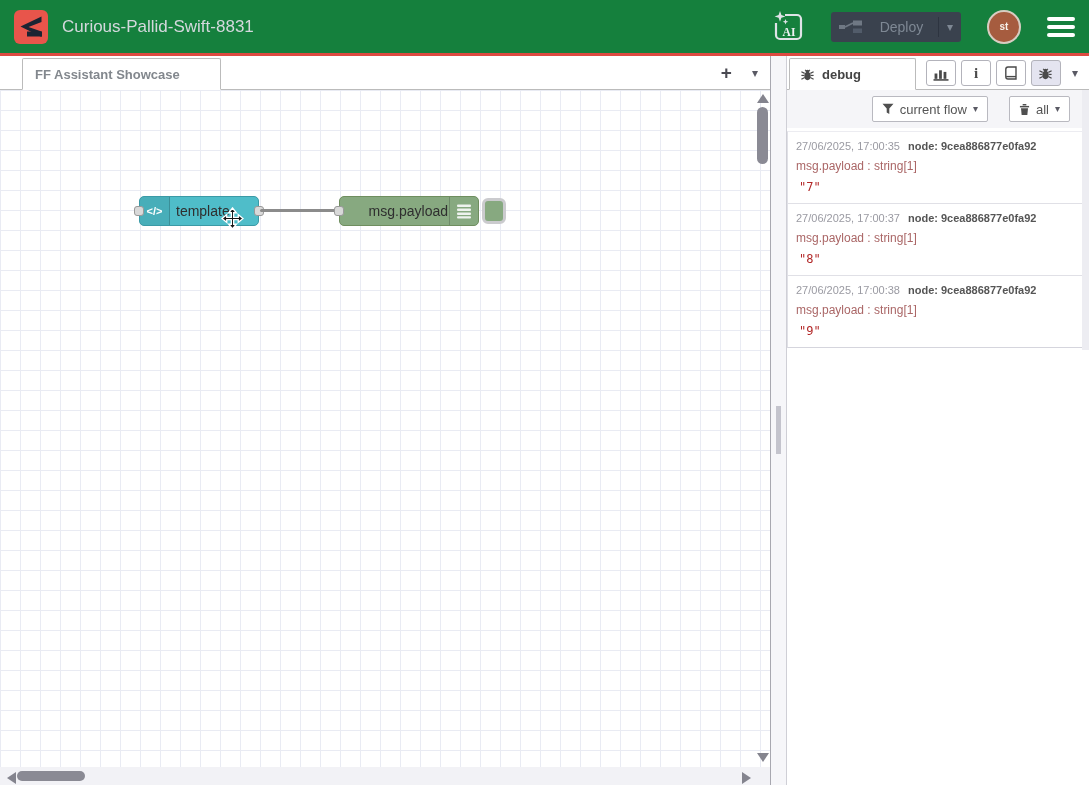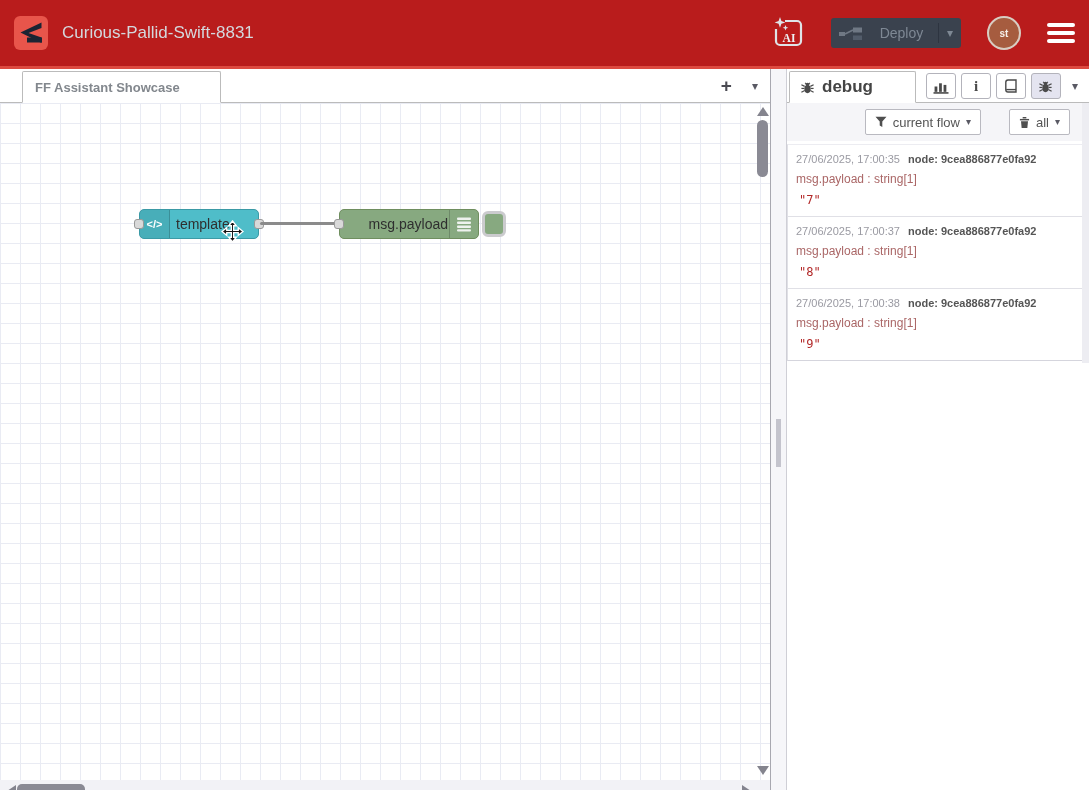--- a/index.html
+++ b/index.html
@@ -1,21 +1,21 @@
 <!DOCTYPE html>
 <html><head>
 <meta charset="utf-8">
 <style>
   * { box-sizing: border-box; margin: 0; padding: 0; }
   html, body { width: 1089px; height: 790px; overflow: hidden; }
   body { font-family: "Liberation Sans", sans-serif; background: #fff; }
 
   
   .header {
-    height: 69px; background: #b91c1c; border-bottom: 3px solid #dd4a41;
+    height: 56px; background: #15803d; border-bottom: 3px solid #dd4a41;
     display: flex; align-items: center; padding: 0 14px;
   }
   .logo { width: 34px; height: 34px; flex: 0 0 auto; }
   .app-title { color: #d4d8dd; font-size: 17px; margin-left: 14px; flex: 1; }
   .header-right { display: flex; align-items: center; gap: 26px; }
   .ai-btn { background: transparent; border: none; width: 34px; height: 34px; cursor: pointer; font-family: Liberation Serif, serif; }
   .deploy-btn {
     background: #3a424e; border-radius: 3px; height: 30px; width: 130px;
     display: flex; align-items: center; padding: 0 8px; cursor: pointer;
   }
@@ -46,21 +46,21 @@
     color: #82878d; font-weight: bold; font-size: 13px; z-index: 2; cursor: pointer;
   }
   .tab-controls { position: absolute; right: 12px; top: 0; height: 33px; display: flex; align-items: center; gap: 20px; }
   .plus-btn { color: #4a4a52; font-size: 19px; font-weight: bold; cursor: pointer; line-height: 1; }
   .caret { color: #5a5a64; font-size: 12px; cursor: pointer; line-height: 1; }
 
   .debug-tab {
     position: absolute; left: 2px; top: 2px; bottom: -1px; width: 127px;
     background: #fff; border: 1px solid #bbb; border-bottom: 1px solid #fff;
     border-radius: 2px 2px 0 0; display: flex; align-items: center; gap: 7px; padding-left: 10px;
-    color: #444; font-weight: bold; font-size: 17px; z-index: 2; cursor: pointer;
+    color: #444; font-weight: bold; font-size: 13px; z-index: 2; cursor: pointer;
   }
   .side-icons { position: absolute; right: 11px; top: 4px; display: flex; align-items: center; gap: 5px; }
   .icon-btn {
     width: 30px; height: 26px; border: 1px solid #b3b3bb; border-radius: 3px; background: #fff;
     display: flex; align-items: center; justify-content: center; cursor: pointer;
   }
   .icon-btn.active { background: #e4e4f0; }
   .info-glyph { font-family: "Liberation Serif", serif; font-weight: bold; font-size: 15px; color: #4a4a4a; }
   .side-icons .caret { margin-left: 6px; }
 
@@ -102,21 +102,21 @@
   .tri-down { left: 757px; top: 663px; border-left: 6px solid transparent; border-right: 6px solid transparent; border-top: 9px solid #84848e; }
   .v-thumb { position: absolute; left: 757px; top: 17px; width: 11px; height: 57px; background: #8a8a94; border-radius: 6px; cursor: pointer; }
   .h-track { position: absolute; left: 0; top: 677px; width: 771px; height: 18px; background: #f2f2f6; }
   .tri-left { left: 7px; top: 682px; border-top: 6px solid transparent; border-bottom: 6px solid transparent; border-right: 9px solid #84848e; }
   .tri-right { left: 742px; top: 682px; border-top: 6px solid transparent; border-bottom: 6px solid transparent; border-left: 9px solid #84848e; }
   .h-thumb { position: absolute; left: 17px; top: 681px; width: 68px; height: 10px; background: #8a8a94; border-radius: 5px; cursor: pointer; }
 
   
   .side-toolbar {
     height: 38px; background: #f5f5f8; display: flex; justify-content: flex-end; align-items: center;
-    gap: 28px; padding-right: 19px; flex: 0 0 auto;
+    gap: 21px; padding-right: 19px; flex: 0 0 auto;
   }
   .tool-btn {
     height: 26px; background: #fff; border: 1px solid #b9b9c0; border-radius: 2px;
     font-size: 13px; color: #555; display: flex; align-items: center; gap: 6px; padding: 0 9px; cursor: pointer;
   }
   .tool-btn .caret { font-size: 10px; }
   .messages { border-left: 1px solid #e0e0e6; border-top: 1px solid #ececf1; border-bottom: 1px solid #d5d5dd; margin-top: 3px; }
   .msg { padding: 8px 8px 9px 8px; border-bottom: 1px solid #e0e0e6; background: #fff; cursor: pointer; }
   .msg:last-child { border-bottom: none; }
   .msg-meta-row { font-size: 11px; }

